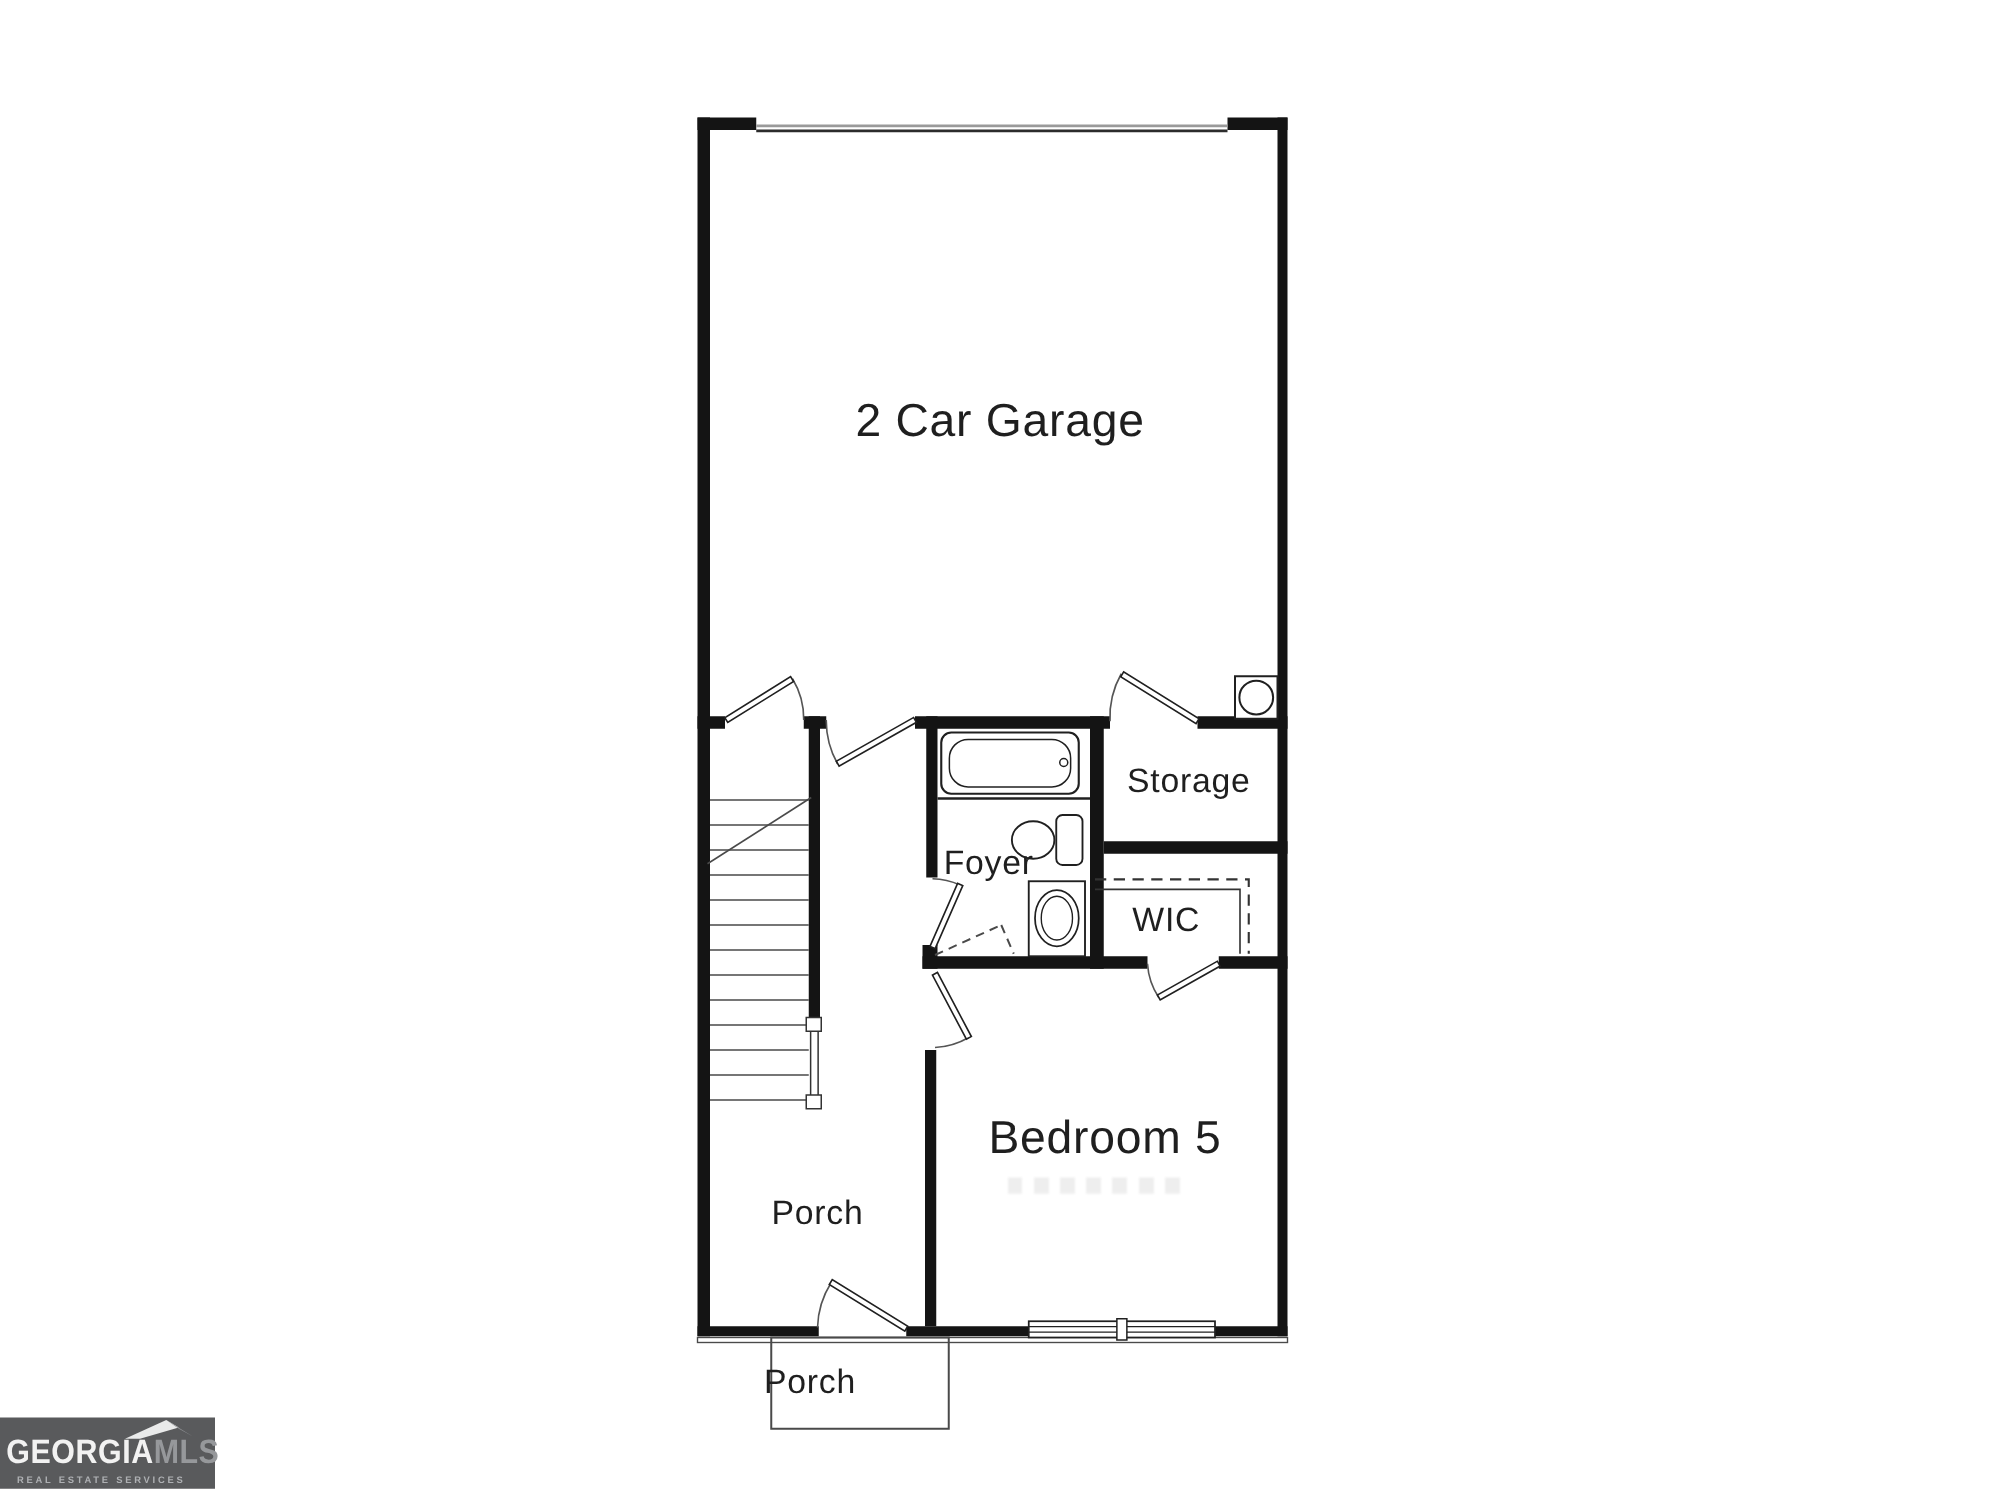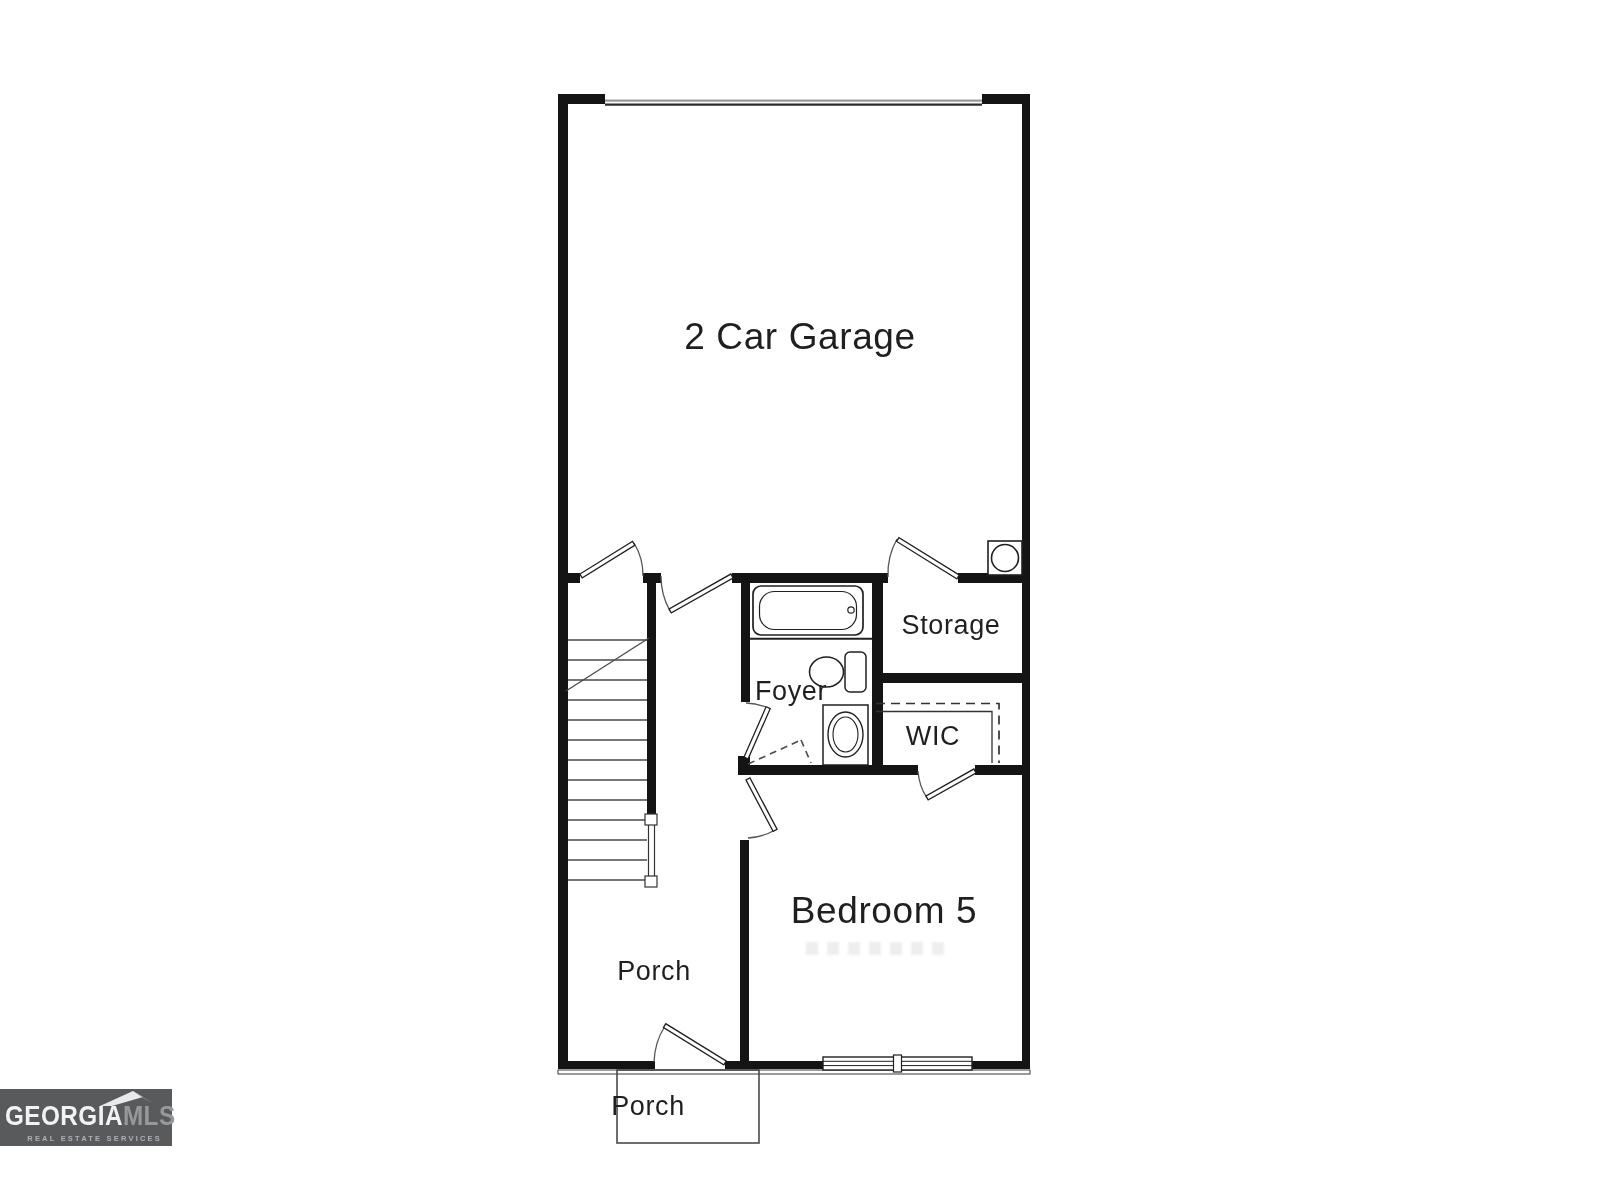--- a/index.html
+++ b/index.html
@@ -13,31 +13,31 @@
     color:#1f1f1f;letter-spacing:.6px;white-space:nowrap;line-height:1;
   }
   .lbl-lg{font-size:37px;}
   .lbl-md{font-size:27px;}
   .faint-artifact{
     position:absolute;left:806px;top:942px;width:140px;height:13px;
     background:repeating-linear-gradient(90deg,rgba(70,70,70,.55) 0 12px,transparent 12px 21px);
     opacity:.16;filter:blur(1px);
   }
   .logo{
-    position:absolute;left:0;top:1089px;width:172px;height:57px;
+    position:absolute;left:0;top:1134px;width:172px;height:57px;
     background:#595a5c;
   }
   .logo .roof{position:absolute;left:0;top:0;}
   .logo .brand{
     position:absolute;left:5px;top:12px;line-height:31px;font-size:27px;font-weight:bold;
     color:#f2f2f2;letter-spacing:.5px;transform:scaleX(.9);transform-origin:left center;white-space:nowrap;
   }
   .logo .brand .mls{color:#96989b;}
   .logo .tagline{
-    position:absolute;left:0;right:10px;top:45px;text-align:right;
+    position:absolute;left:0;right:10px;top:45px;text-align:center;
     font-size:7.5px;font-weight:bold;letter-spacing:2.2px;color:#aeb0b3;white-space:nowrap;
   }
 </style>
 </head>
 <body>
 
 <div class="canvas">
 
   <svg class="plan" width="1600" height="1200" viewBox="0 0 1600 1200">
 

